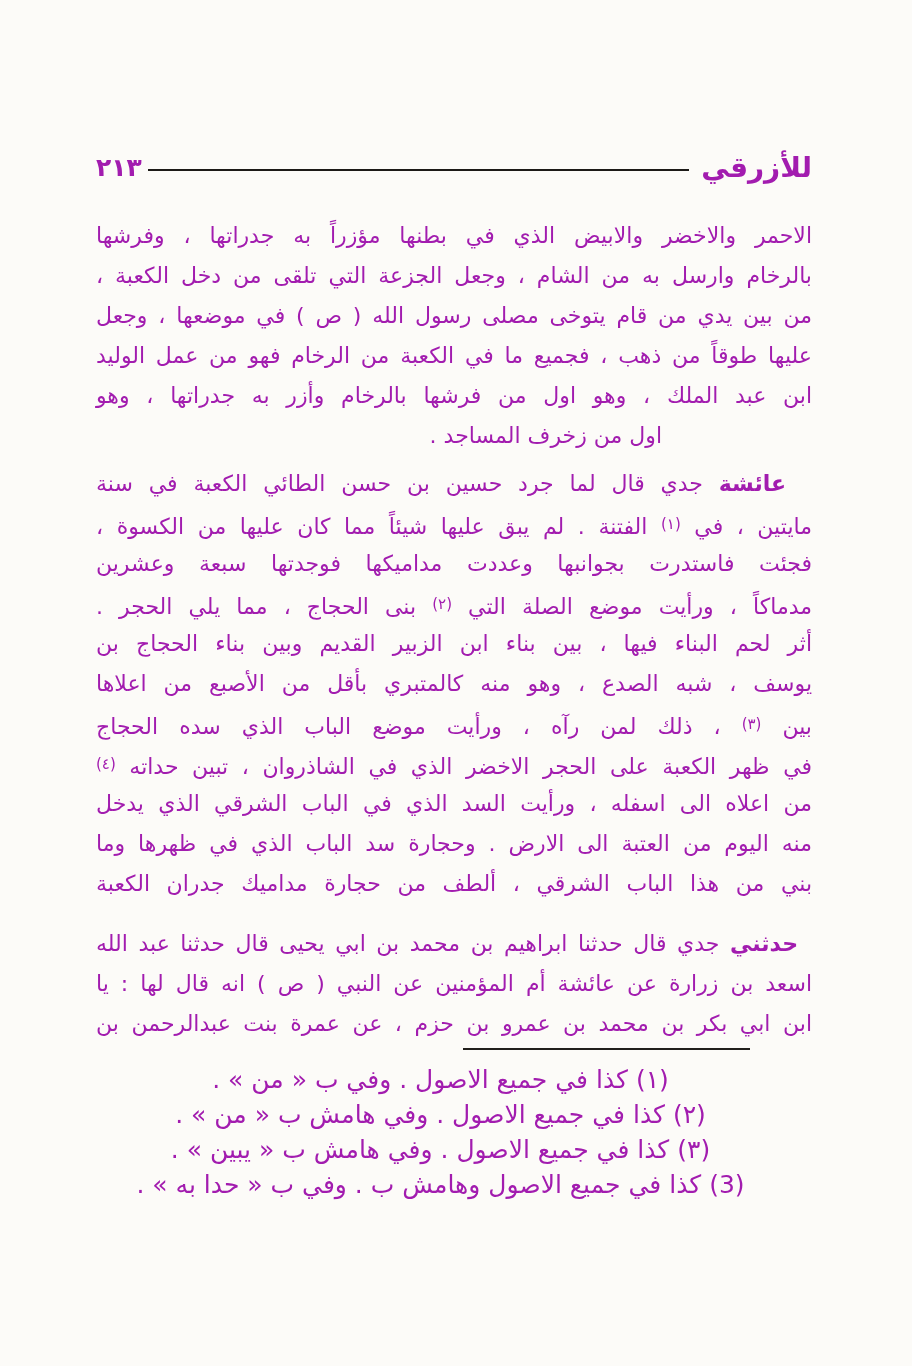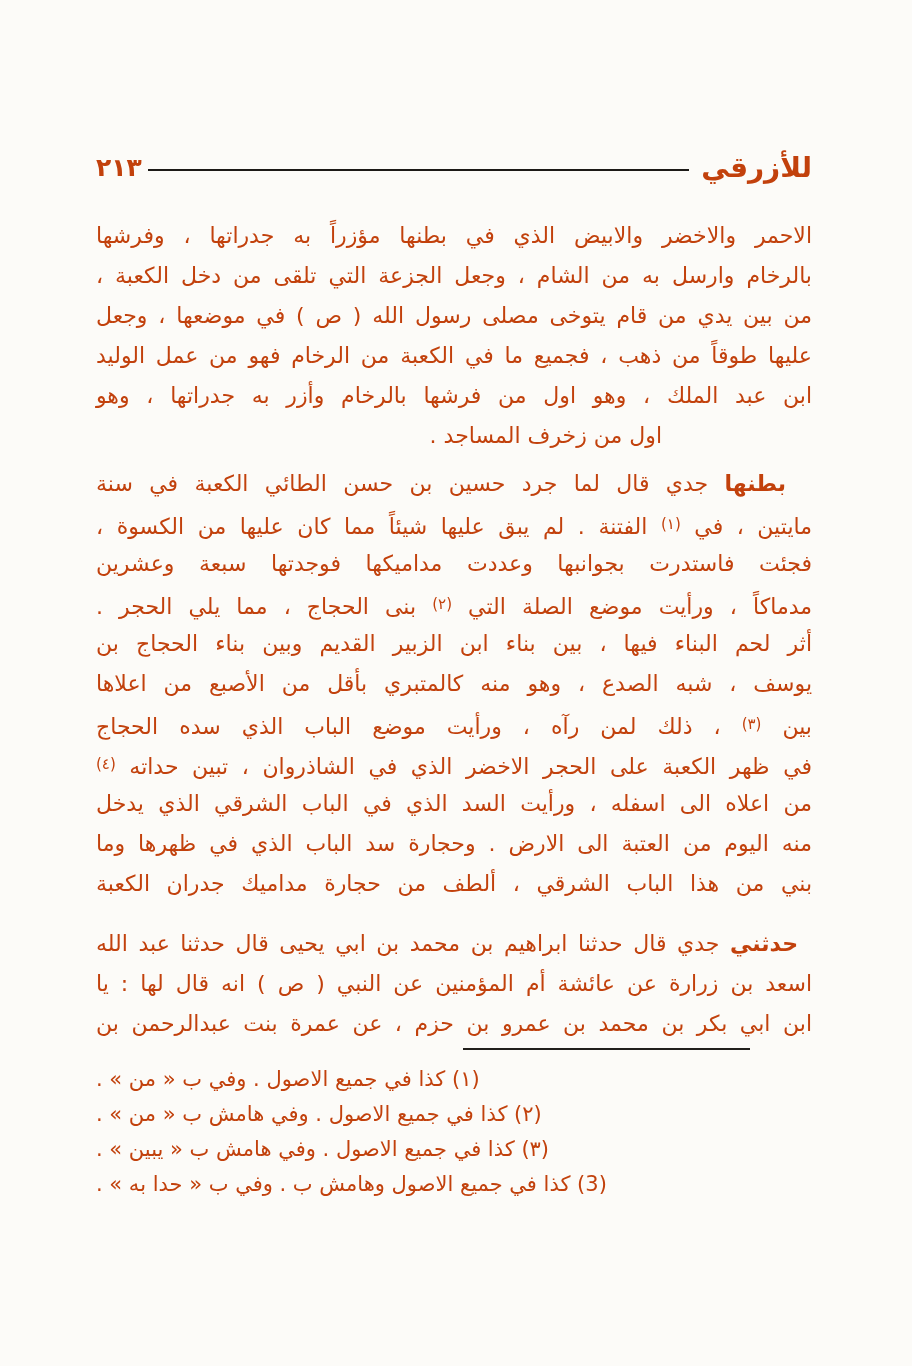--- a/index.html
+++ b/index.html
@@ -2,21 +2,21 @@
 <html lang="ar" dir="rtl"><head>
 <meta charset="utf-8">
 <style>
   html, body { margin: 0; padding: 0; background: #f4f2ee; }
   .page {
     position: relative;
     width: 912px;
     height: 1366px;
     margin: 0 auto;
     background: #fcfbf8;
-    color: #c2410c;
+    color: #a21caf;
     font-family: "DejaVu Sans", sans-serif;
     direction: rtl;
     overflow: hidden;
     box-sizing: border-box;
   }
   .inner {
     position: absolute;
     top: 148px; right: 100px; left: 96px;
   }
   
@@ -73,23 +73,23 @@
   }
   
   .footnotes { margin-top: 4px; }
   .fn-rule {
     width: 287px;
     height: 0;
     border-top: 2px solid #211f1c;
     margin: 0 62px 12px auto;
   }
   .fn-line {
-    font-size: 21px;
+    font-size: 25px;
     line-height: 35px;
-    text-align: left;
+    text-align: center;
     margin-right: 27px;
     white-space: nowrap;
   }
 </style>
 </head>
 <body>
 
 <div class="page">
   <div class="inner">
 
@@ -105,21 +105,21 @@
         <div class="line">الاحمر والاخضر والابيض الذي في بطنها مؤزراً به جدراتها ، وفرشها</div>
         <div class="line">بالرخام وارسل به من الشام ، وجعل الجزعة التي تلقى من دخل الكعبة ،</div>
         <div class="line">من بين يدي من قام يتوخى مصلى رسول الله ( ص ) في موضعها ، وجعل</div>
         <div class="line">عليها طوقاً من ذهب ، فجميع ما في الكعبة من الرخام فهو من عمل الوليد</div>
         <div class="line">ابن عبد الملك ، وهو اول من فرشها بالرخام وأزر به جدراتها ، وهو</div>
         <div class="line endline-p1">اول من زخرف المساجد .</div>
       </div>
 
       <div class="p2">
         <div class="line indent-lg">
-          <span class="lead">بطنها</span>
+          <span class="lead">عائشة</span>
           <span>جدي قال لما جرد حسين بن حسن الطائي الكعبة في سنة</span>
         </div>
         <div class="line">مايتين ، في <span class="fn-ref">(١)</span> الفتنة . لم يبق عليها شيئاً مما كان عليها من الكسوة ،</div>
         <div class="line">فجئت فاستدرت بجوانبها وعددت مداميكها فوجدتها سبعة وعشرين</div>
         <div class="line">مدماكاً ، ورأيت موضع الصلة التي <span class="fn-ref">(٢)</span> بنى الحجاج ، مما يلي الحجر .</div>
         <div class="line">أثر لحم البناء فيها ، بين بناء ابن الزبير القديم وبين بناء الحجاج بن</div>
         <div class="line">يوسف ، شبه الصدع ، وهو منه كالمتبري بأقل من الأصبع من اعلاها</div>
         <div class="line">بين <span class="fn-ref">(٣)</span> ، ذلك لمن رآه ، ورأيت موضع الباب الذي سده الحجاج</div>
         <div class="line">في ظهر الكعبة على الحجر الاخضر الذي في الشاذروان ، تبين حداته <span class="fn-ref">(٤)</span></div>
         <div class="line">من اعلاه الى اسفله ، ورأيت السد الذي في الباب الشرقي الذي يدخل</div>

